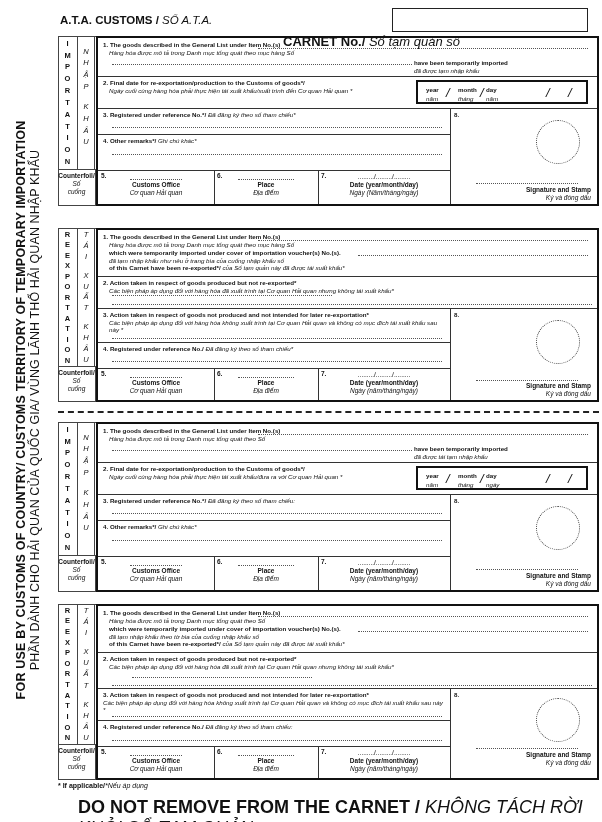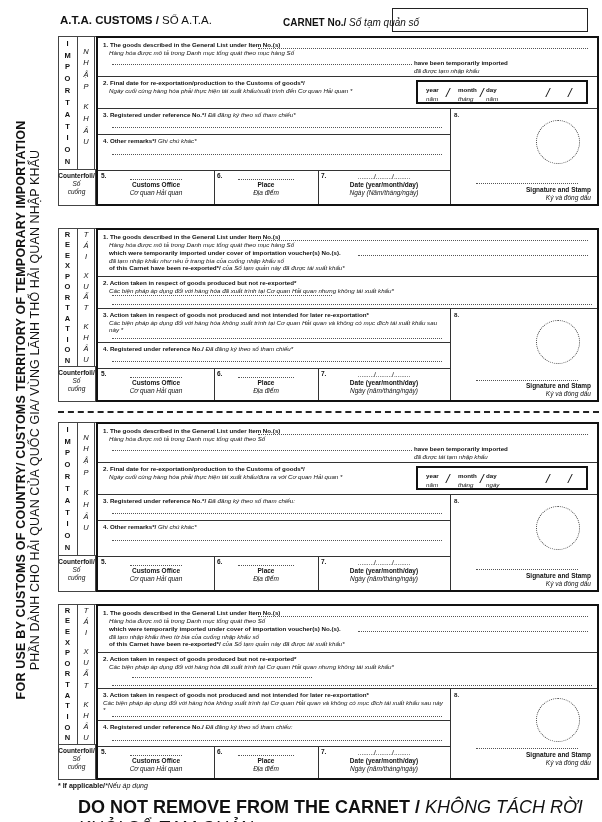--- a/index.html
+++ b/index.html
@@ -13,22 +13,22 @@
     position: absolute; left: 28px; top: 380px;
     transform: translate(-50%, -50%) rotate(-90deg);
     white-space: nowrap; text-align: center;
     font-size: 12.5px; line-height: 14px;
   }
   .side-text .rot .l1 { font-weight: bold; letter-spacing: 0.2px; }
   .side-text .rot .l2 { letter-spacing: 0.1px; }
 
   .header { position: absolute; left: 58px; top: 8px; width: 540px; height: 26px; }
   .header .title { position: absolute; left: 2px; top: 6px; font-size: 11.5px; font-weight: bold; }
-  .header .title .it { font-weight: normal; }
-  .header .carnet-no { position: absolute; left: 225px; top: 9px; font-size: 10px; font-weight: bold; }
+  .header .title .it { font-style: italic; font-weight: normal; }
+  .header .carnet-no { position: absolute; left: 225px; top: 26px; font-size: 13px; font-weight: bold; }
   .header .carnet-no .it { font-style: italic; font-weight: normal; }
   .header .no-box { position: absolute; left: 334px; top: 0; width: 196px; height: 24px; border: 1px solid #222; }
 
   .block { position: absolute; left: 58px; width: 541px; }
   .block .frame { position: absolute; left: 0; top: 0; width: 100%; height: 100%; border: 1px solid #444; }
   .col-en, .col-vn {
     position: absolute; top: 0; display: flex; flex-direction: column; align-items: center;
     justify-content: space-evenly; font-size: 7.5px; border-right: 1px solid #444;
   }
   .col-en { left: 0; width: 20px; font-weight: bold; }

